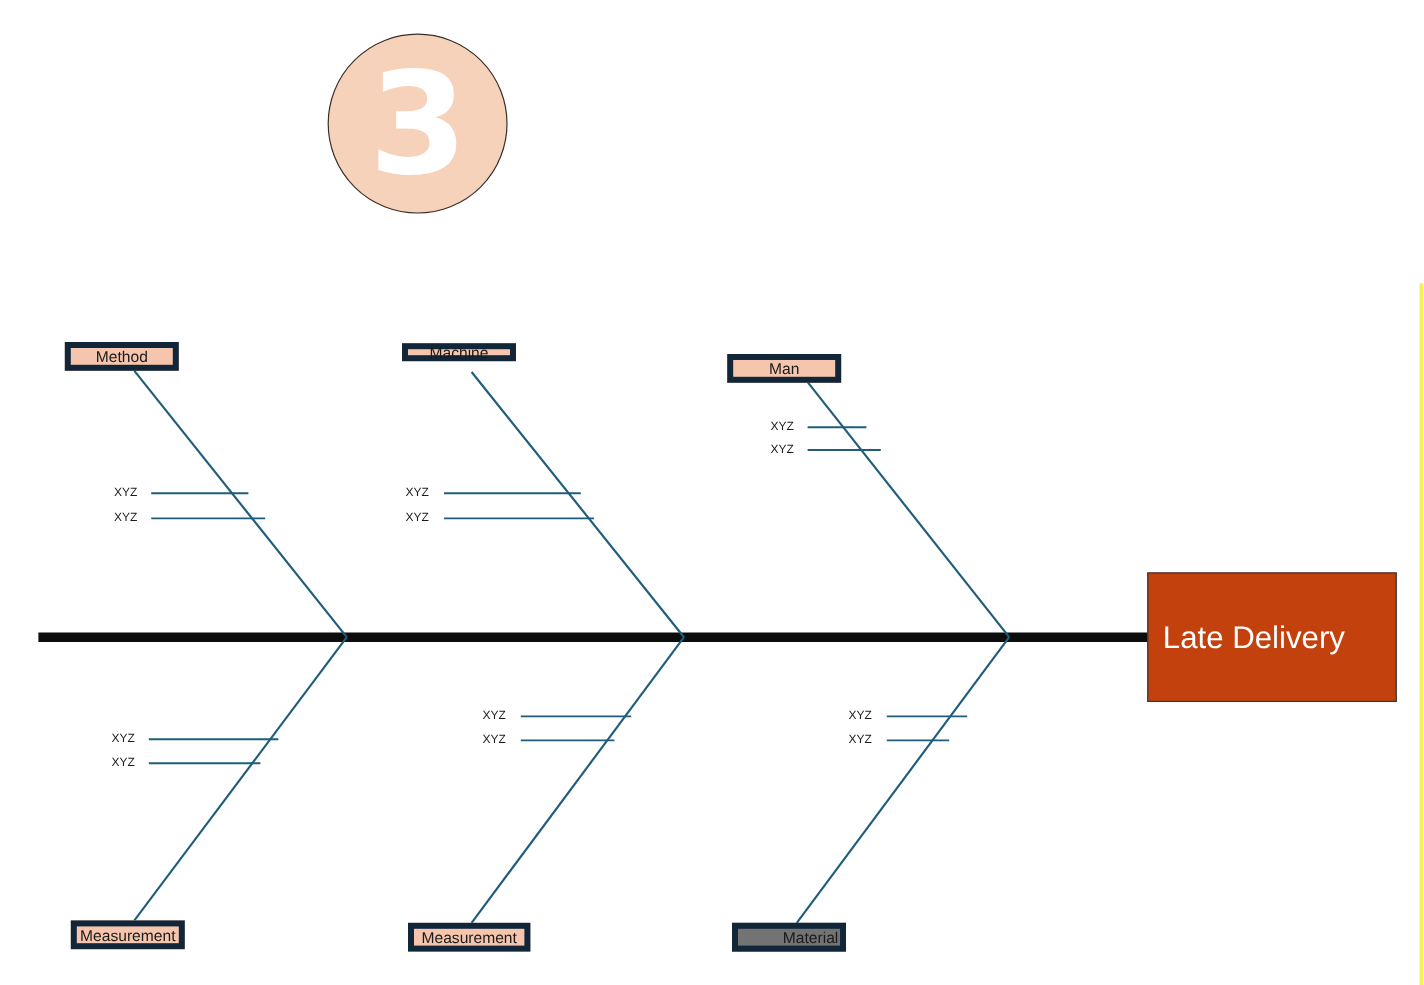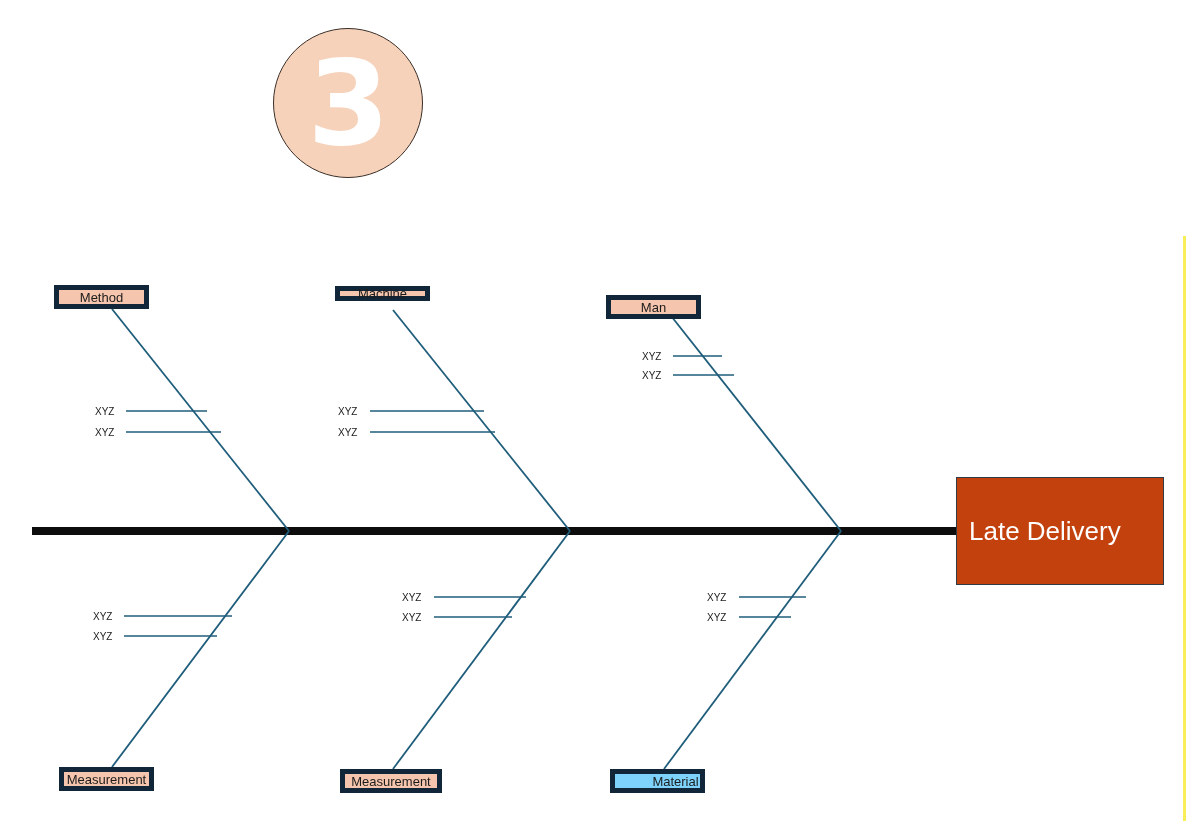--- a/index.html
+++ b/index.html
@@ -134,21 +134,21 @@
       </div>
       <div class="cat-box" style="left: 606px; top: 295px; width: 95px; height: 24px; background: rgb(245, 198, 173); border-color: rgb(18, 38, 58);">
         <span class="cat-box-label">Man</span>
       </div>
       <div class="cat-box" style="left: 59px; top: 767px; width: 95px; height: 24px; background: rgb(245, 198, 173); border-color: rgb(18, 38, 58);">
         <span class="cat-box-label">Measurement</span>
       </div>
       <div class="cat-box" style="left: 340px; top: 769px; width: 102px; height: 24px; background: rgb(245, 198, 173); border-color: rgb(18, 38, 58);">
         <span class="cat-box-label">Measurement</span>
       </div>
-      <div class="cat-box" style="left: 610px; top: 769px; width: 95px; height: 24px; background: #7dd3fc; border-color: rgb(18, 38, 58); padding-left: 36px;">
+      <div class="cat-box" style="left: 610px; top: 769px; width: 95px; height: 24px; background: #737373; border-color: rgb(18, 38, 58); padding-left: 36px;">
         <span class="cat-box-label">Material</span>
       </div>
     </div>
   <div id="overlay-labels">
       <div class="cause-label" style="left: 95px; top: 411px; color: rgb(27, 27, 27);">XYZ</div>
       <div class="cause-label" style="left: 95px; top: 432px; color: rgb(27, 27, 27);">XYZ</div>
       <div class="cause-label" style="left: 338px; top: 411px; color: rgb(27, 27, 27);">XYZ</div>
       <div class="cause-label" style="left: 338px; top: 432px; color: rgb(27, 27, 27);">XYZ</div>
       <div class="cause-label" style="left: 642px; top: 356px; color: rgb(27, 27, 27);">XYZ</div>
       <div class="cause-label" style="left: 642px; top: 375px; color: rgb(27, 27, 27);">XYZ</div>

